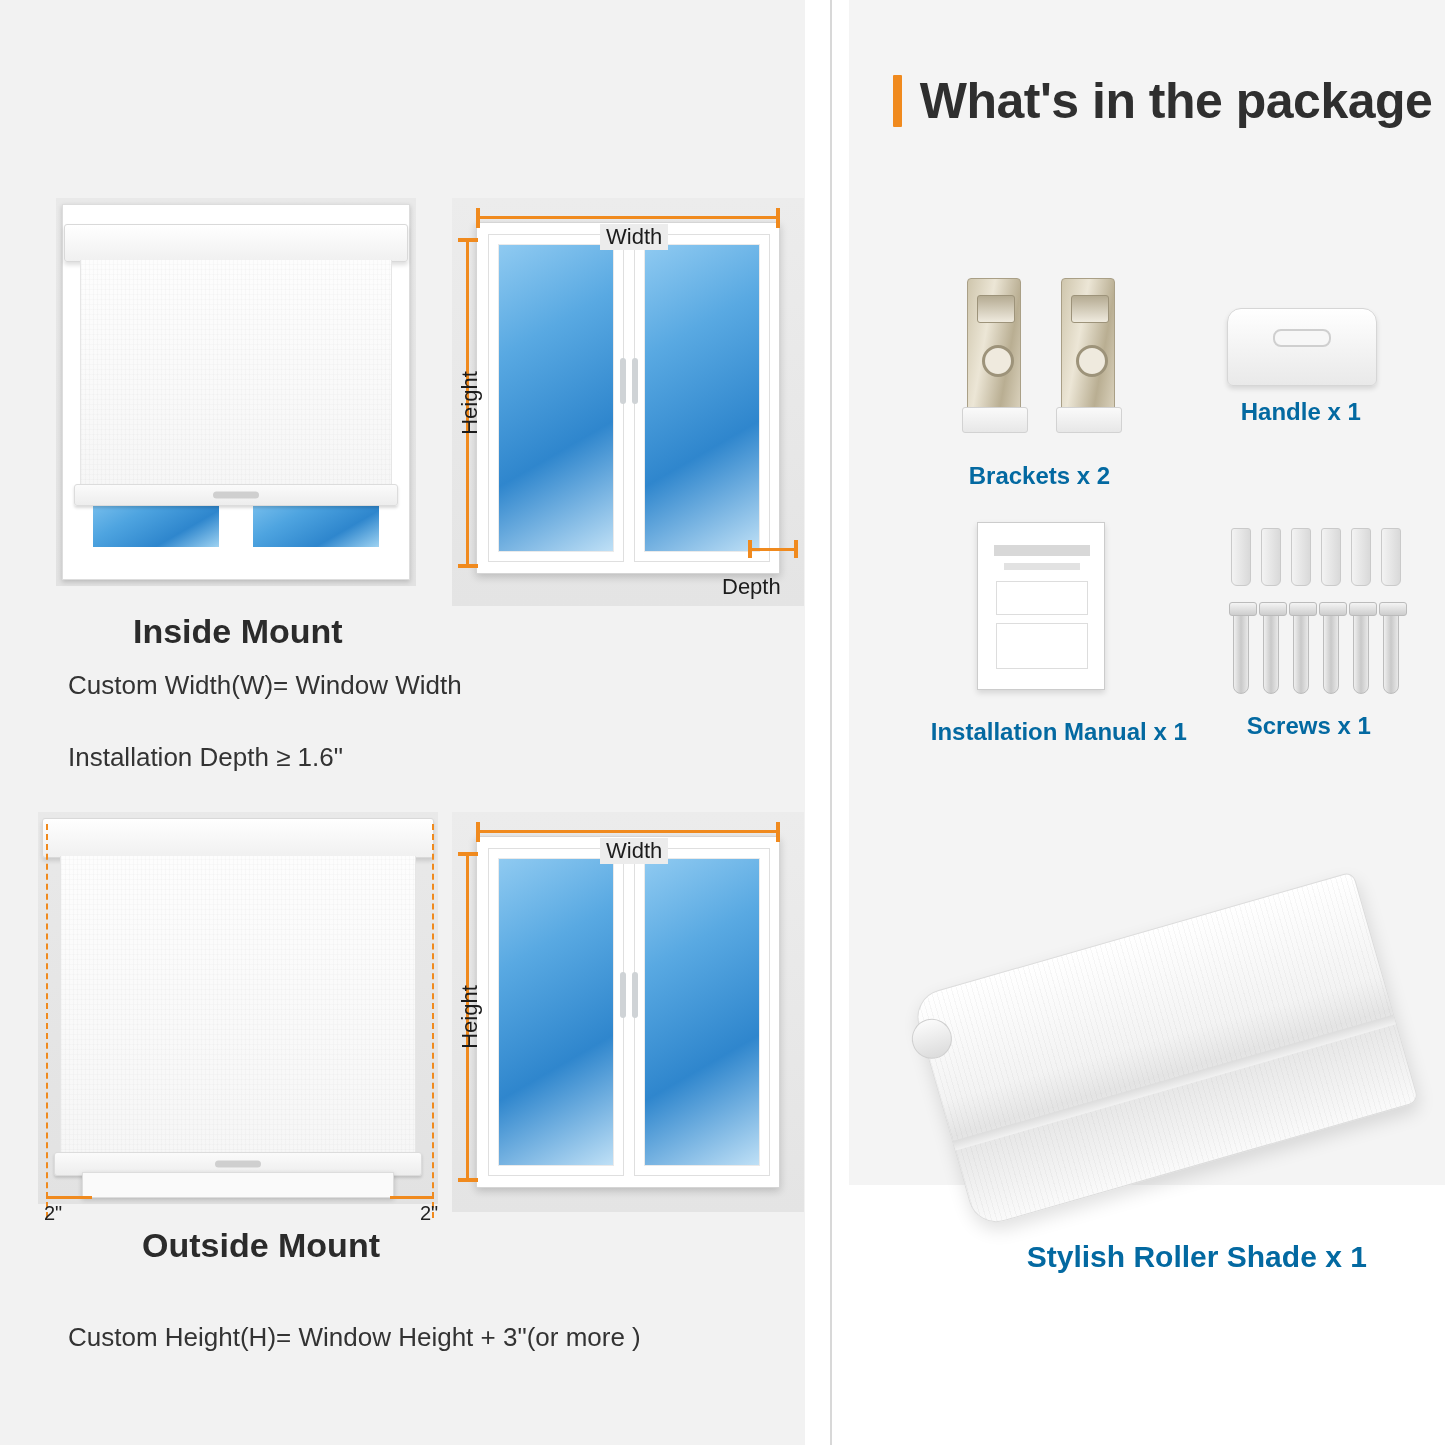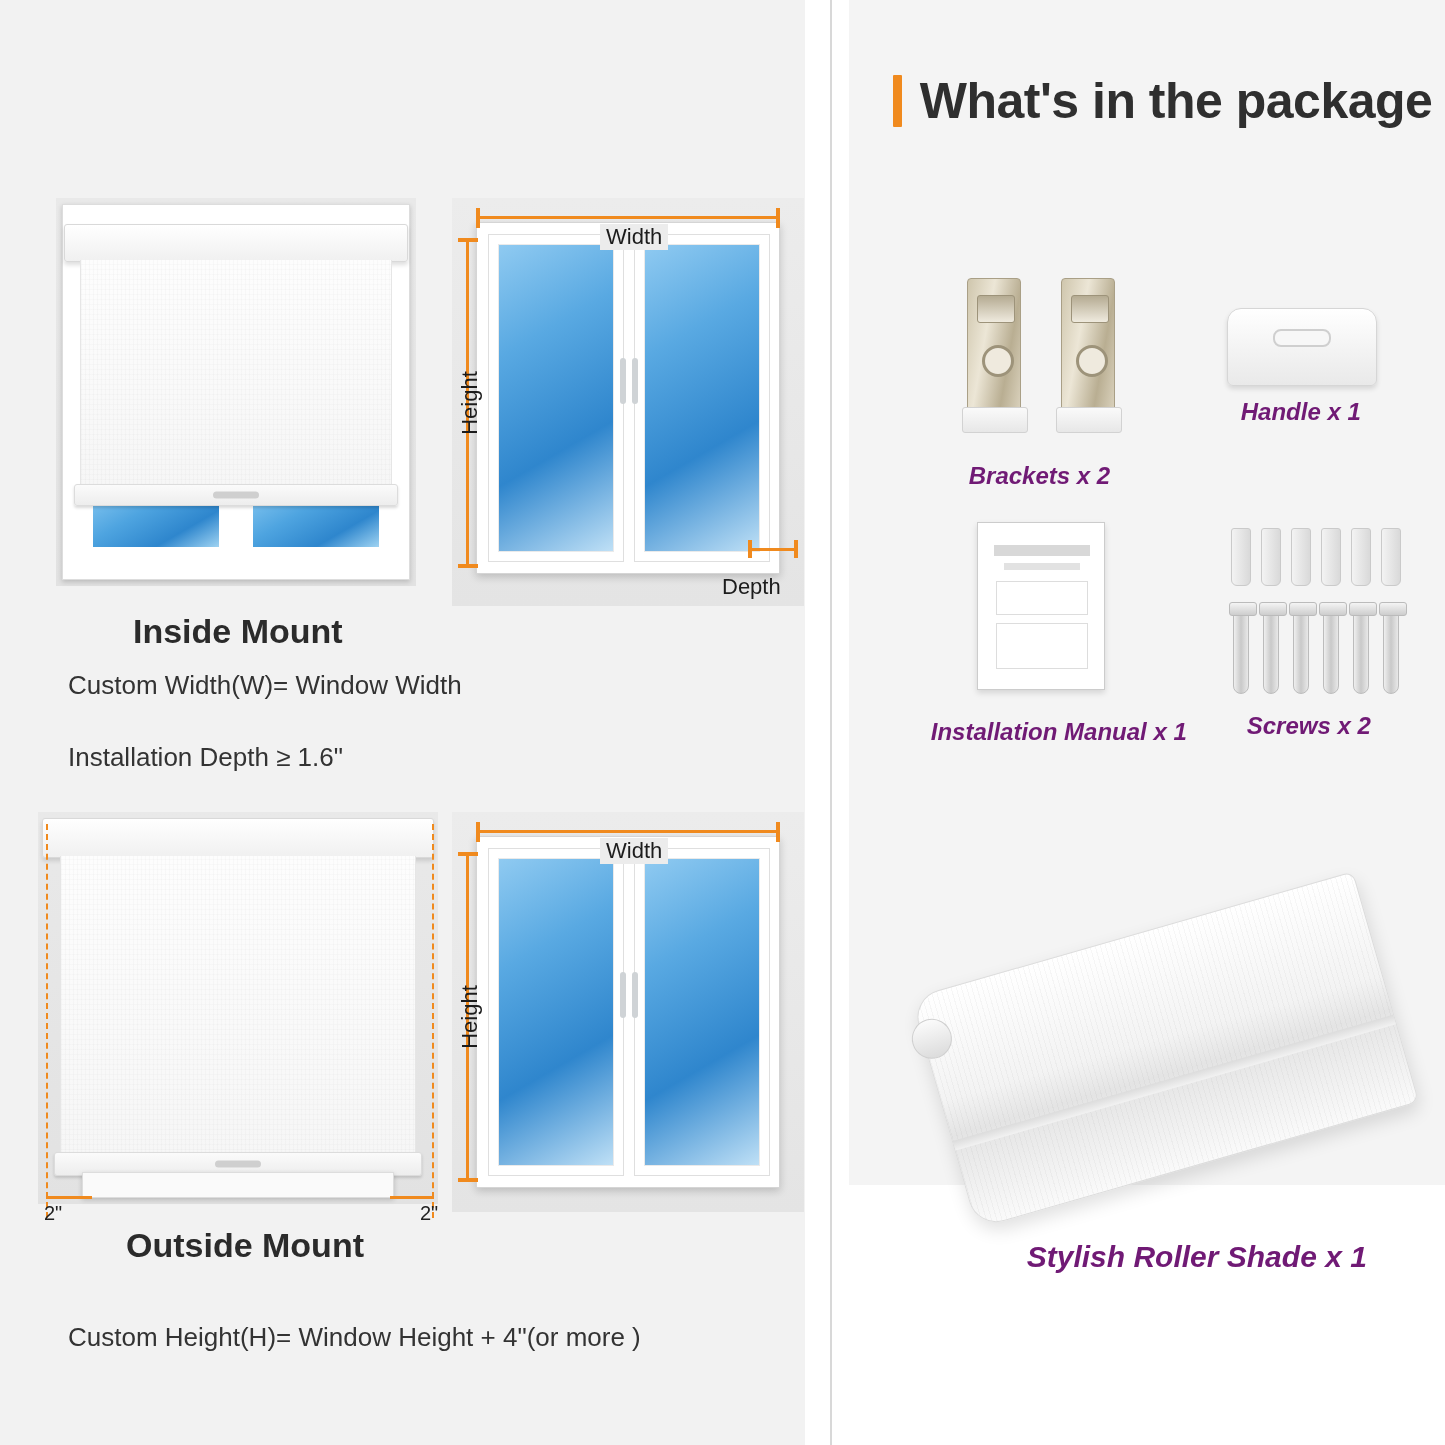--- a/index.html
+++ b/index.html
@@ -83,21 +83,21 @@
   .dimlabel.rot { transform:rotate(-90deg); transform-origin:center; }
 
   .caption { position:absolute; font-size:34px; font-weight:bold; color:#2b2b2b; }
   .body-line { position:absolute; font-size:26px; color:#333333; white-space:nowrap; }
 
   
   .dash-v { position:absolute; border-left:2px dashed #f08a1e; }
   .tick { position:absolute; font-size:20px; color:#222; }
 
   
-  .item-label { position:absolute; font-size:24px; font-weight:bold; font-style:italic; color:#701a75; white-space:nowrap;}
+  .item-label { position:absolute; font-size:24px; font-weight:bold; color:#0369a1; white-space:nowrap;}
   .bracket {
     position:absolute; width:54px; height:150px;
     background:linear-gradient(100deg,#cfc6ad,#ece6d6 35%,#b9ae92 70%,#ded6c2);
     border:1px solid #a99f86; border-radius:4px;
   }
   .bracket:before{
     content:""; position:absolute; left:9px; top:16px; width:36px; height:26px;
     background:linear-gradient(180deg,#8f8straight,#fff); background:linear-gradient(180deg,#b5ab92,#efeade);
     border:1px solid #9d937a; border-radius:3px;
   }
@@ -243,22 +243,22 @@
       <div class="mark" style="left:324px; top:10px; width:4px; height:20px;"></div>
       <div class="mark" style="left:24px; top:18px; width:304px; height:3px;"></div>
       <div class="dimlabel" style="left:148px; top:26px; background:#ececec; padding:0 6px;">Width</div>
 
       <div class="mark" style="left:14px; top:40px; width:3px; height:330px;"></div>
       <div class="mark" style="left:6px; top:40px; width:20px; height:4px;"></div>
       <div class="mark" style="left:6px; top:366px; width:20px; height:4px;"></div>
       <div class="dimlabel rot" style="left:-22px; top:192px; width:80px; text-align:center;">Height</div>
     </div>
 
-    <div class="caption" style="left:126px; top:1226px;text-align:center;">Outside Mount</div>
-    <div class="body-line" style="left:68px; top:1322px;">Custom Height(H)= Window Height + 4"(or more )</div>
+    <div class="caption" style="left:142px; top:1226px;text-align:center;">Outside Mount</div>
+    <div class="body-line" style="left:68px; top:1322px;">Custom Height(H)= Window Height + 3"(or more )</div>
   </div>
 
   <div class="col-right">
 
     <div class="heading" id="h-right">
       <span class="bar"></span>
       <span class="txt">What's in the package</span>
     </div>
 
     <div>
@@ -294,21 +294,21 @@
       <div class="anchor" style="left:502px; top:528px;"></div>
       <div class="anchor" style="left:532px; top:528px;"></div>
 
       <div class="screw" style="left:384px; top:608px;"></div>
       <div class="screw" style="left:414px; top:608px;"></div>
       <div class="screw" style="left:444px; top:608px;"></div>
       <div class="screw" style="left:474px; top:608px;"></div>
       <div class="screw" style="left:504px; top:608px;"></div>
       <div class="screw" style="left:534px; top:608px;"></div>
 
-      <div class="item-label" style="left:398px; top:712px;">Screws  x 2</div>
+      <div class="item-label" style="left:398px; top:712px;">Screws  x 1</div>
     </div>
 
     <div>
       <div class="roller-shade" style="left:86px; top:930px;">
         <div class="seam"></div>
         <div class="roller-cap" style="left:-12px; top:24px;"></div>
       </div>
       <div class="item-label" style="left:178px; top:1240px; font-size:30px;">Stylish Roller Shade x 1</div>
     </div>
   </div>

